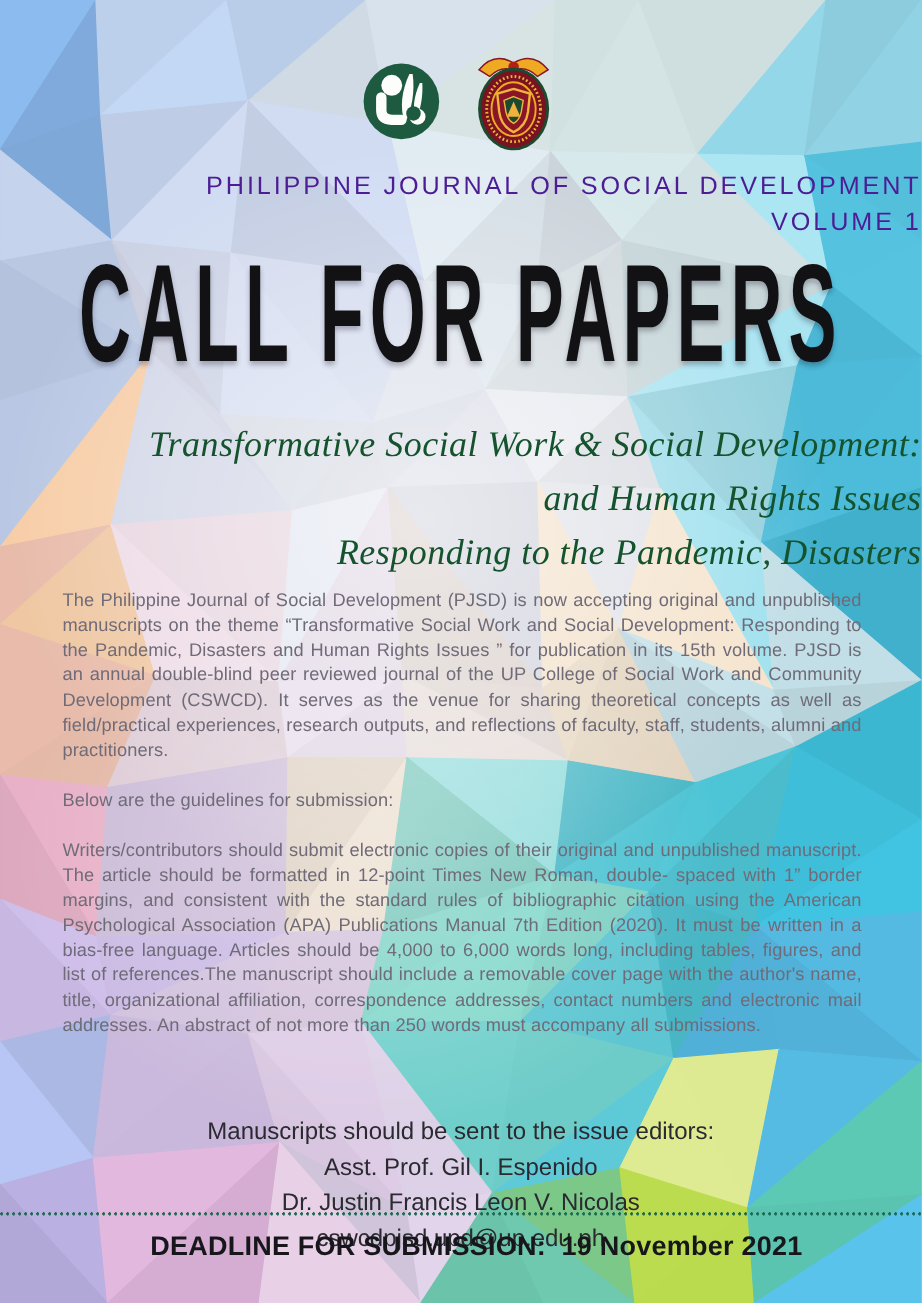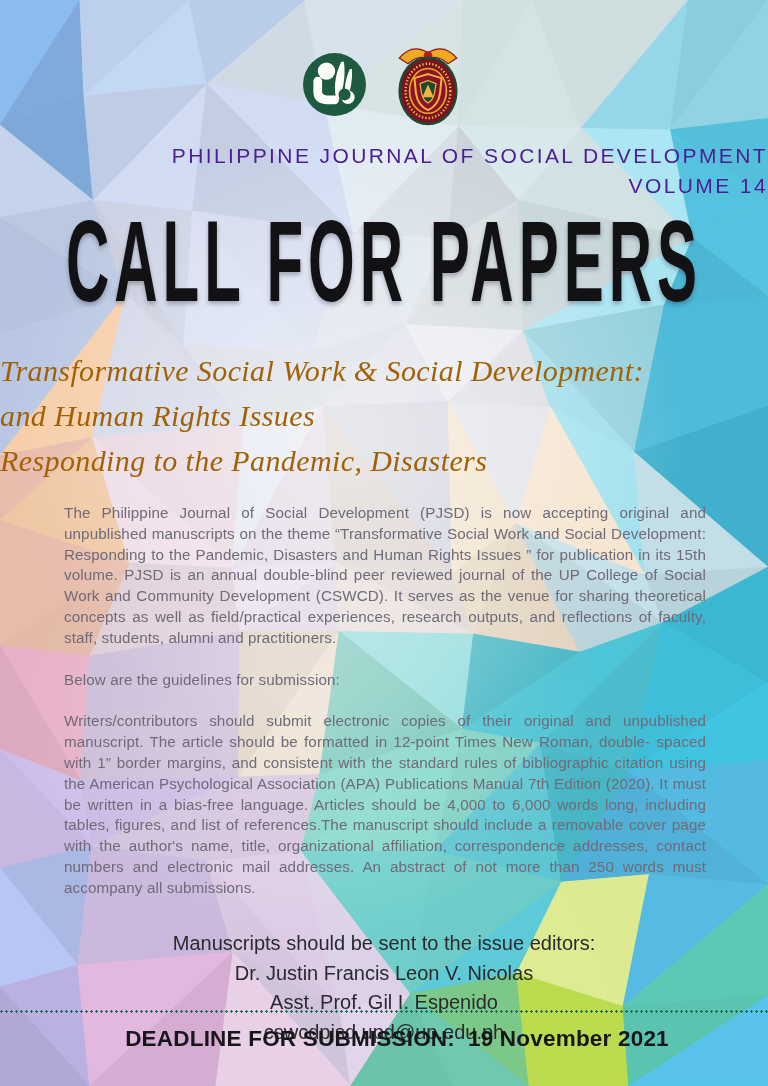--- a/index.html
+++ b/index.html
@@ -26,30 +26,30 @@
     font-size:21px;letter-spacing:2.4px;line-height:30px;color:#4c1d95;
     font-weight:400;
   }
   .ctitle-wrap{position:absolute;top:204px;left:0;width:100%;text-align:center;}
   .ctitle{
     display:inline-block;font-size:60px;font-weight:700;letter-spacing:5px;
     line-height:1;color:#121215;transform:scaleY(1.93);transform-origin:top center;
     text-shadow:0 2px 3px rgba(30,30,50,0.30);white-space:nowrap;
   }
   .theme{
-    position:absolute;top:348px;left:0;width:100%;text-align:left;
+    position:absolute;top:348px;left:0;width:100%;text-align:right;
     font-family:"Liberation Serif",serif;font-style:italic;
-    font-size:30px;line-height:45px;color:#a16207;letter-spacing:0.4px;
+    font-size:30px;line-height:45px;color:#14532d;letter-spacing:0.4px;
   }
   .bodytext{
     position:absolute;top:487px;left:48px;right:46px;
     font-size:15.2px;line-height:20.8px;color:#6f6b78;
     text-align:justify;letter-spacing:0.1px;
   }
-  .bodytext p{margin:16px;}
+  .bodytext p{margin:4px;}
   .bodytext p + p{margin-top:21px;}
   .bodytext p.lead{text-align:left;}
   .contacts{
     position:absolute;top:929px;left:0;width:100%;text-align:center;
     font-size:20px;line-height:29.5px;color:#2a2a30;
   }
   .divider{
     position:absolute;top:1010px;left:0;width:100%;height:3px;
     background-image:radial-gradient(circle at 1.5px 1.5px, #1d6b52 1.15px, rgba(0,0,0,0) 1.35px);
     background-size:5px 3px;background-repeat:repeat-x;
@@ -228,43 +228,43 @@
       <ellipse cx="50" cy="61" rx="28" ry="34" fill="none" stroke="#e8b43c" stroke-width="3" stroke-dasharray="1.8 2.4"></ellipse>
       <ellipse cx="50" cy="61" rx="23" ry="28" fill="#8a1526" stroke="#eeaa22" stroke-width="2"></ellipse>
       <path d="M50 40 L67 45 L65 64 Q63 79 50 85 Q37 79 35 64 L33 45 Z" fill="#8a1526" stroke="#f0b43c" stroke-width="2.5"></path>
       <path d="M50 48 L60 52 L58 64 Q56 73 50 76 Q44 73 42 64 L40 52 Z" fill="#1c4a30" stroke="#f0b43c" stroke-width="1.5"></path>
       <path d="M50 53 L57 69 L43 69 Z" fill="#f0b43c"></path>
     </svg>
   </div>
 
   <div class="jtitle">
     <div>PHILIPPINE JOURNAL OF SOCIAL DEVELOPMENT</div>
-    <div>VOLUME 14</div>
+    <div>VOLUME 1</div>
   </div>
 
   <div class="ctitle-wrap">
     <div class="ctitle">CALL FOR PAPERS</div>
   </div>
 
   <div class="theme">
     <div>Transformative Social Work &amp; Social Development:</div>
     <div>and Human Rights Issues</div>
     <div>Responding to the Pandemic, Disasters</div>
   </div>
 
   <div class="bodytext">
     <p>The Philippine Journal of Social Development (PJSD) is now accepting original and unpublished manuscripts on the theme “Transformative Social Work and Social Development: Responding to the Pandemic, Disasters and Human Rights Issues ” for publication in its 15th volume. PJSD is an annual double-blind peer reviewed journal of the UP College of Social Work and Community Development (CSWCD). It serves as the venue for sharing theoretical concepts as well as field/practical experiences, research outputs, and reflections of faculty, staff, students, alumni and practitioners.</p>
     <p class="lead">Below are the guidelines for submission:</p>
     <p>Writers/contributors should submit electronic copies of their  original and unpublished manuscript. The article should be formatted in 12-point Times New Roman, double- spaced with 1” border margins, and consistent with the standard rules of bibliographic citation using the American Psychological Association (APA) Publications Manual 7th Edition (2020). It must be written in a bias-free language. Articles should be 4,000 to 6,000 words long, including tables, figures, and list of references.The manuscript should include a removable cover page with the author's name, title, organizational affiliation, correspondence addresses, contact numbers and electronic mail addresses. An abstract of not more than 250 words must accompany all submissions.</p>
   </div>
 
   <div class="contacts">
     <div>Manuscripts should be sent to the issue editors:</div>
+    <div>Asst. Prof. Gil I. Espenido</div>
     <div>Dr. Justin Francis Leon V. Nicolas</div>
-    <div>Asst. Prof. Gil I. Espenido</div>
     <div>cswcdpjsd.upd@up.edu.ph</div>
   </div>
 
   <div class="divider"></div>
 
   <div class="deadline">
     <span>DEADLINE FOR SUBMISSION:</span><span class="ddate">19 November 2021</span>
   </div>
 
 </div>

